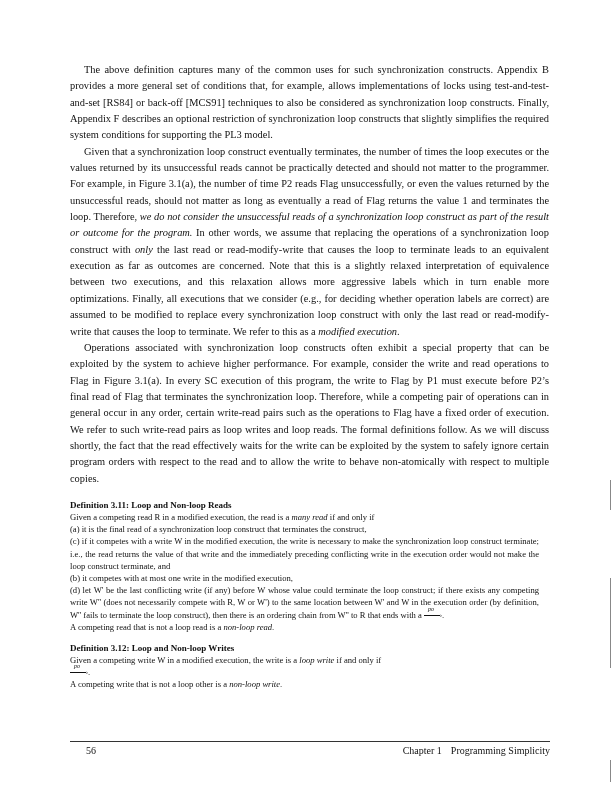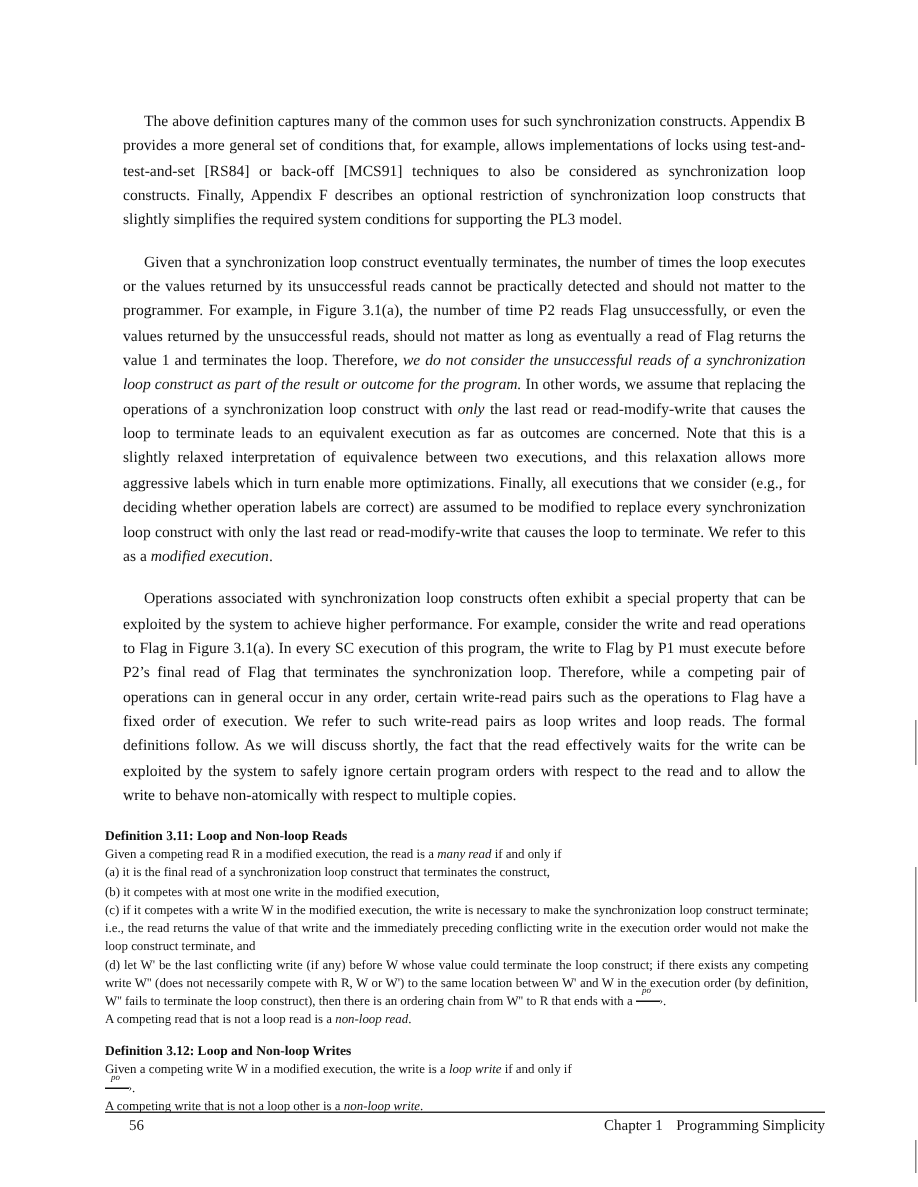--- a/index.html
+++ b/index.html
@@ -1,19 +1,19 @@
 <!DOCTYPE html>
 <html><head>
 <meta charset="utf-8">
 <style>
   html, body { margin: 0; padding: 0; background: #ffffff; }
   body { width: 612px; height: 791px; position: relative; overflow: hidden;
          font-family: "Liberation Serif", "DejaVu Serif", serif; color: #111; }
   .page { position: absolute; left: 70px; top: 62px; width: 479px; }
-  .body-text { font-size: 10.4px; line-height: 16.35px; text-align: justify; margin: 12px; }
+  .body-text { font-size: 10.4px; line-height: 16.35px; text-align: justify; margin: 0; }
   .body-text.indent { text-indent: 14px; }
   .defs { margin-right: 10px; margin-top: 12px; }
   .def-block { margin-bottom: 9px; }
   .def-title { font-weight: bold; font-size: 9px; line-height: 12px; margin: 0; }
   .def-line { font-size: 8.6px; line-height: 12.2px; margin: 0; text-align: justify; }
   .po-arrow { display: inline-block; position: relative; width: 18px; height: 8px; vertical-align: baseline; }
   .po-arrow .lbl { position: absolute; left: 4px; top: -7px; font-style: italic; font-size: 6px; }
   .po-arrow .line { position: absolute; left: 0; right: 2px; top: 5px; border-top: 0.8px solid #111; }
   .po-arrow .head { position: absolute; right: 0; top: 2px; font-size: 7px; line-height: 7px; }
   .footer-rule { position: absolute; left: 70px; top: 741px; width: 480px; border-top: 1px solid #333; }
@@ -30,22 +30,22 @@
   <div id="paras">
       <p class="body-text indent"><span>The above definition captures many of the common uses for such synchronization constructs. Appendix B provides a more general set of conditions that, for example, allows implementations of locks using test-and-test-and-set [RS84] or back-off [MCS91] techniques to also be considered as synchronization loop constructs. Finally, Appendix F describes an optional restriction of synchronization loop constructs that slightly simplifies the required system conditions for supporting the PL3 model.</span></p>
       <p class="body-text indent"><span>Given that a synchronization loop construct eventually terminates, the number of times the loop executes or the values returned by its unsuccessful reads cannot be practically detected and should not matter to the programmer. For example, in Figure 3.1(a), the number of time P2 reads Flag unsuccessfully, or even the values returned by the unsuccessful reads, should not matter as long as eventually a read of Flag returns the value 1 and terminates the loop. Therefore, </span><em>we do not consider the unsuccessful reads of a synchronization loop construct as part of the result or outcome for the program.</em><span> In other words, we assume that replacing the operations of a synchronization loop construct with </span><em>only</em><span> the last read or read-modify-write that causes the loop to terminate leads to an equivalent execution as far as outcomes are concerned. Note that this is a slightly relaxed interpretation of equivalence between two executions, and this relaxation allows more aggressive labels which in turn enable more optimizations. Finally, all executions that we consider (e.g., for deciding whether operation labels are correct) are assumed to be modified to replace every synchronization loop construct with only the last read or read-modify-write that causes the loop to terminate. We refer to this as a </span><em>modified execution</em><span>.</span></p>
       <p class="body-text indent"><span>Operations associated with synchronization loop constructs often exhibit a special property that can be exploited by the system to achieve higher performance. For example, consider the write and read operations to Flag in Figure 3.1(a). In every SC execution of this program, the write to Flag by P1 must execute before P2’s final read of Flag that terminates the synchronization loop. Therefore, while a competing pair of operations can in general occur in any order, certain write-read pairs such as the operations to Flag have a fixed order of execution. We refer to such write-read pairs as loop writes and loop reads. The formal definitions follow. As we will discuss shortly, the fact that the read effectively waits for the write can be exploited by the system to safely ignore certain program orders with respect to the read and to allow the write to behave non-atomically with respect to multiple copies.</span></p>
     </div>
   <div class="defs" id="defs">
       <div class="def-block">
         <p class="def-title">Definition 3.11: Loop and Non-loop Reads</p>
         <p class="def-line"><span>Given a competing read R in a modified execution, the read is a </span><em>many read</em><span> if and only if</span></p>
         <p class="def-line">(a) it is the final read of a synchronization loop construct that terminates the construct,</p>
+        <p class="def-line">(c) if it competes with a write W in the modified execution, the write is necessary to make the synchronization loop construct terminate; i.e., the read returns the value of that write and the immediately preceding conflicting write in the execution order would not make the loop construct terminate, and</p>
         <p class="def-line">(b) it competes with at most one write in the modified execution,</p>
-        <p class="def-line">(c) if it competes with a write W in the modified execution, the write is necessary to make the synchronization loop construct terminate; i.e., the read returns the value of that write and the immediately preceding conflicting write in the execution order would not make the loop construct terminate, and</p>
         <p class="def-line"><span>(d) let W' be the last conflicting write (if any) before W whose value could terminate the loop construct; if there exists any competing write W'' (does not necessarily compete with R, W or W') to the same location between W' and W in the execution order (by definition, W'' fails to terminate the loop construct), then there is an ordering chain from W'' to R that ends with a </span><span class="po-arrow"><span class="lbl">po</span><span class="line"></span><span class="head">›</span></span><span>.</span></p>
         <p class="def-line"><span>A competing read that is not a loop read is a </span><em>non-loop read</em><span>.</span></p>
       </div>
       <div class="def-block">
         <p class="def-title">Definition 3.12: Loop and Non-loop Writes</p>
         <p class="def-line"><span>Given a competing write W in a modified execution, the write is a </span><em>loop write</em><span> if and only if</span></p>
         <p class="def-line"><span class="po-arrow"><span class="lbl">po</span><span class="line"></span><span class="head">›</span></span><span>.</span></p>
         <p class="def-line"><span>A competing write that is not a loop other is a </span><em>non-loop write</em><span>.</span></p>
       </div>
     </div>

